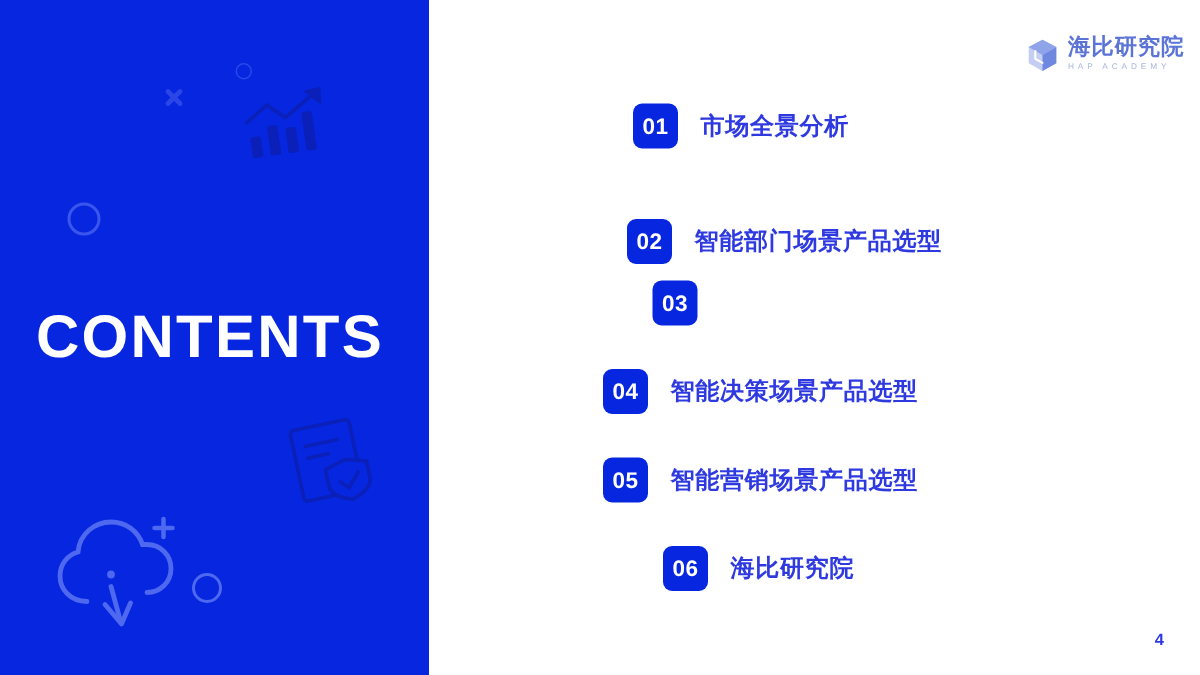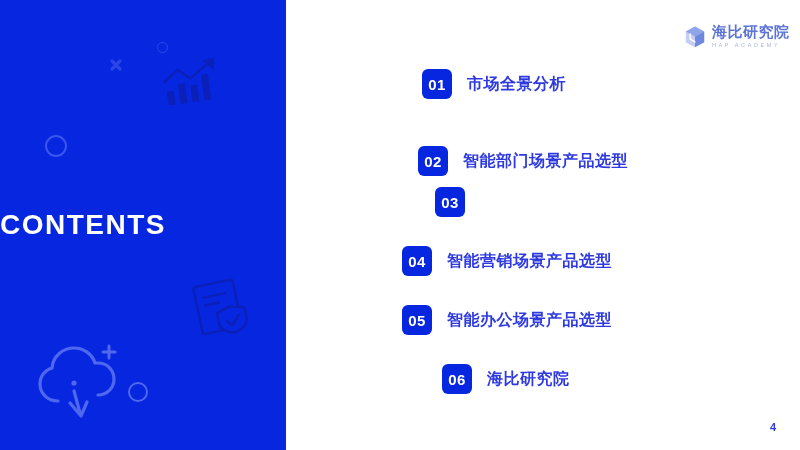--- a/index.html
+++ b/index.html
@@ -29,23 +29,23 @@
     width: 286px;
     height: 450px;
     background: #0726E0;
     overflow: hidden;
   }
   .contents-title {
     position: absolute;
     left: 0;
     top: 205px;
     width: 256px;
-    text-align: left;
+    text-align: right;
     color: #ffffff;
-    font-size: 28px;
+    font-size: 40px;
     font-weight: bold;
     letter-spacing: 1.5px;
     line-height: 40px;
     white-space: nowrap;
   }
 
   
   .deco { position: absolute; }
   .deco svg { display: block; }
 
@@ -212,26 +212,26 @@
       <div class="badge">02</div>
       <div class="row-label">智能部门场景产品选型</div>
     </div>
 
     <div class="row" style="top:118px;padding-left:33px;">
       <div class="badge">03</div>
     </div>
 
     <div class="row" style="top:177px;">
       <div class="badge">04</div>
-      <div class="row-label">智能营销场景产品选型</div>
+      <div class="row-label">智能决策场景产品选型</div>
     </div>
 
     <div class="row" style="top:236px;text-align:center;">
       <div class="badge">05</div>
-      <div class="row-label">智能办公场景产品选型</div>
+      <div class="row-label">智能营销场景产品选型</div>
     </div>
 
     <div class="row" style="top:295px;margin-left:40px;">
       <div class="badge">06</div>
       <div class="row-label">海比研究院</div>
     </div>
 
   </div>
 
   <div class="logo">

